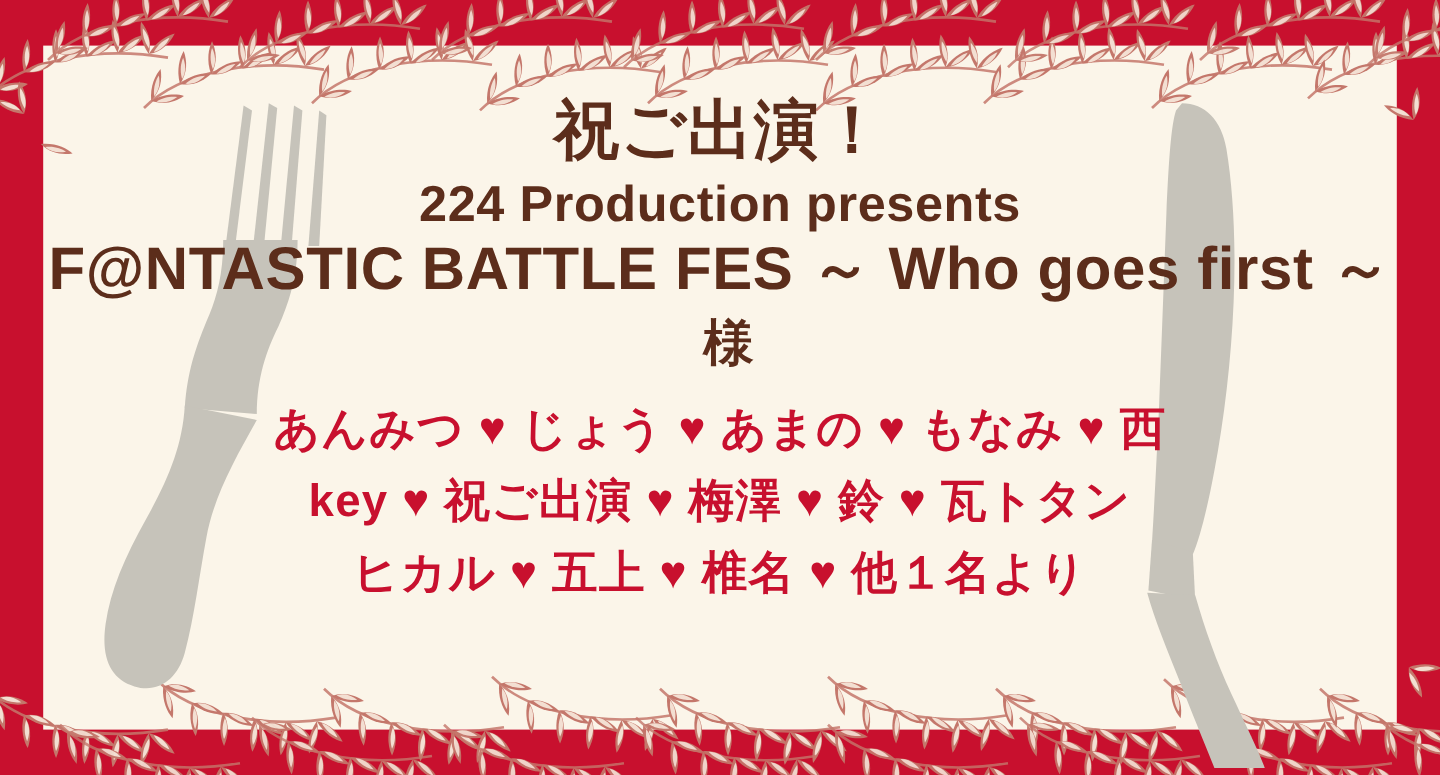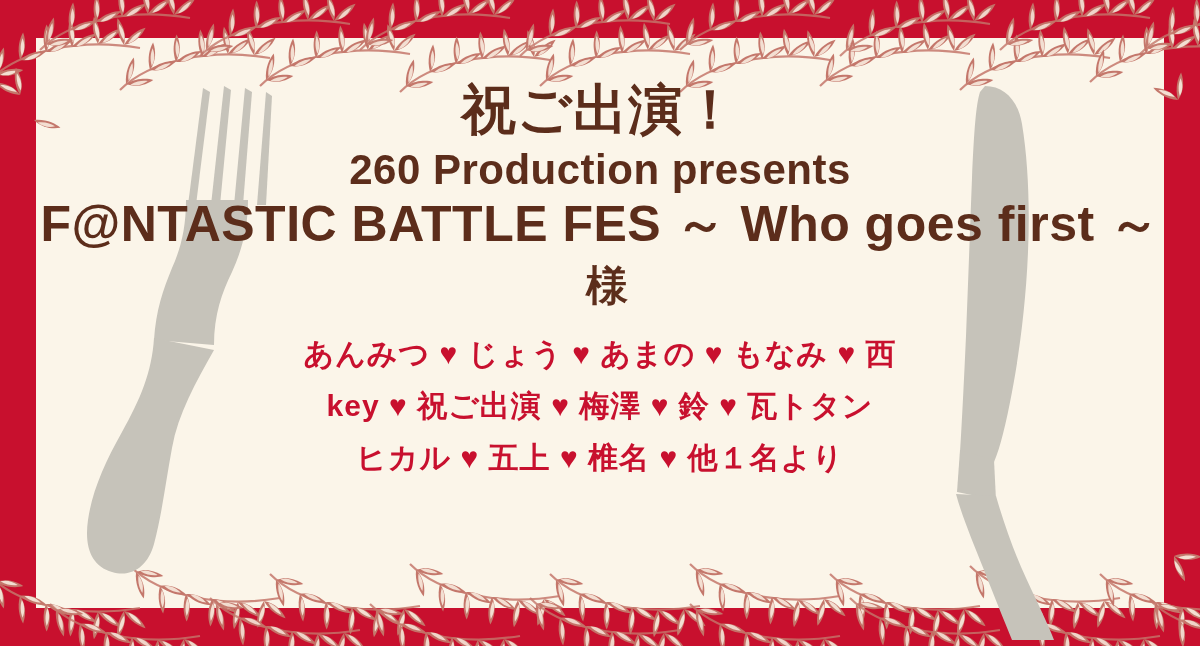--- a/index.html
+++ b/index.html
@@ -96,21 +96,21 @@
     letter-spacing: 2px;
   }
   #honoree-suffix {
     font-size: 42px;
     font-weight: bold;
     line-height: 1.0;
     margin-left: 14px;
     padding-bottom: 4px;
   }
   .signers-line {
-    font-size: 30px;
+    font-size: 38px;
     font-weight: bold;
     line-height: 1.0;
     white-space: nowrap;
     letter-spacing: 1px;
   }
   #signers-1 { margin-top: 28px; }
   #signers-2 { margin-top: 22px; }
   #signers-3 { margin-top: 22px; }
 </style>
 </head>
@@ -252,21 +252,21 @@
                L 1012,640
                C 1004,620 994,596 984,570
                C 972,540 962,516 956,494 Z"></path>
     </g>
   </svg>
 
   <div id="content">
 
     <div id="headline-jp" class="brown">祝ご出演！</div>
 
-    <div id="presents-line" class="brown">260 Production presents</div>
+    <div id="presents-line" class="brown">224 Production presents</div>
 
     <div id="fes-line" class="brown">F@NTASTIC BATTLE FES ～ Who goes first ～</div>
 
     <div id="honoree-row">
       <span id="honoree-suffix" class="brown">様</span>
     </div>
 
     <div id="signers-1" class="signers-line red">あんみつ ♥ じょう ♥ あまの ♥ もなみ ♥ 西</div>
 
     <div id="signers-2" class="signers-line red">key ♥ 祝ご出演 ♥ 梅澤 ♥ 鈴 ♥ 瓦トタン</div>

